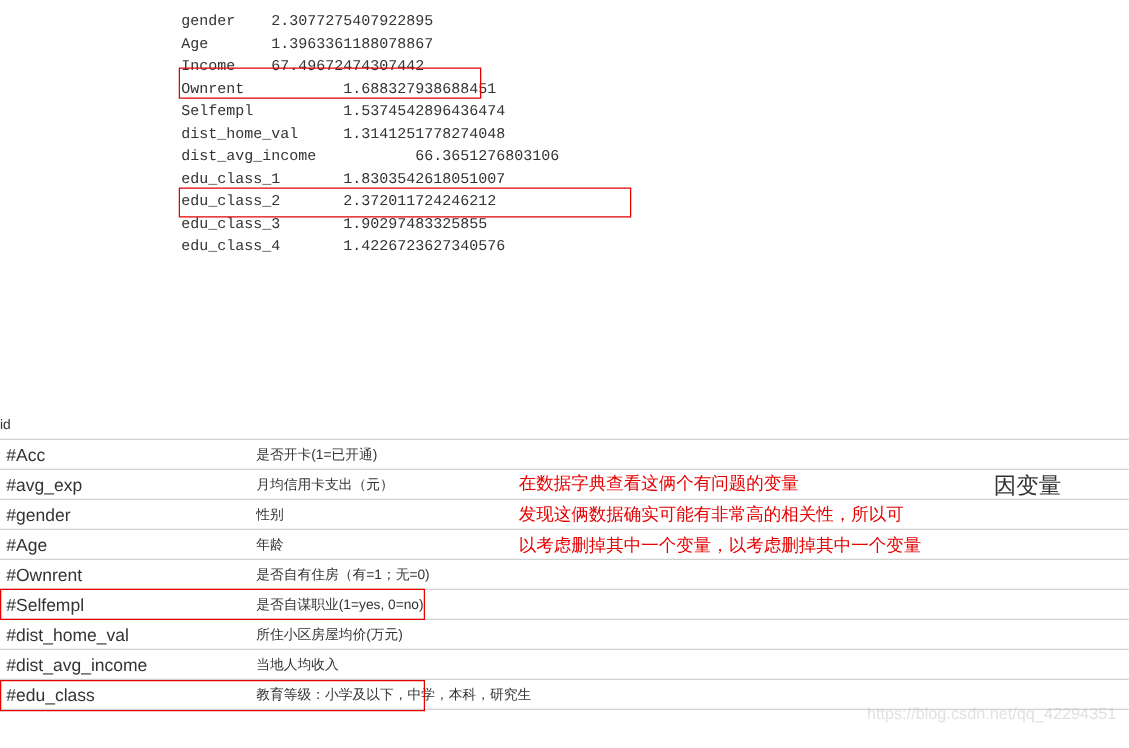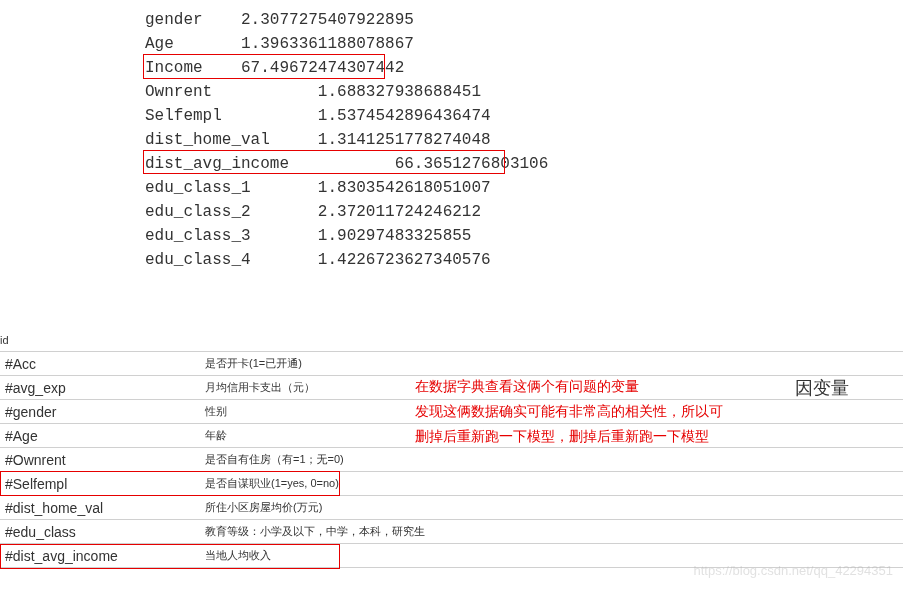--- a/index.html
+++ b/index.html
@@ -7,21 +7,21 @@
       font-family: "Microsoft YaHei", "SimSun", sans-serif;
       font-size: 14px;
       background: #fff;
       width: 903px;
       height: 598px;
       position: relative;
       color: #333;
     }
     .code-block {
       font-family: "Courier New", monospace;
-      font-size: 16px;
+      font-size: 12px;
       color: #333;
       padding: 8px 0 0 145px;
       line-height: 1.5;
     }
     .code-line {
       white-space: pre;
       position: relative;
     }
     .highlight-box {
       position: absolute;
@@ -158,33 +158,33 @@
     <div class="col-left">#Selfempl</div>
     <div class="col-mid">是否自谋职业(1=yes, 0=no)</div>
     <div class="col-right"></div>
   </div>
   <div class="table-row">
     <div class="col-left">#dist_home_val</div>
     <div class="col-mid">所住小区房屋均价(万元)</div>
     <div class="col-right"></div>
   </div>
   <div class="table-row">
-    <div class="col-left">#edu_class</div>
-    <div class="col-mid">教育等级：小学及以下，中学，本科，研究生</div>
+    <div class="col-left">#dist_avg_income</div>
+    <div class="col-mid">当地人均收入</div>
     <div class="col-right"></div>
   </div>
   <div class="table-row">
-    <div class="col-left">#dist_avg_income</div>
-    <div class="col-mid">当地人均收入</div>
+    <div class="col-left">#edu_class</div>
+    <div class="col-mid">教育等级：小学及以下，中学，本科，研究生</div>
     <div class="col-right"></div>
   </div>
 </div>
 
 <div class="table-highlight-1"></div>
 <div class="table-highlight-2"></div>
 
 <div class="red-annotation">
   <div>在数据字典查看这俩个有问题的变量</div>
   <div>发现这俩数据确实可能有非常高的相关性，所以可</div>
-  <div>删掉后重新跑一下模型，删掉后重新跑一下模型</div>
+  <div>以考虑删掉其中一个变量，以考虑删掉其中一个变量</div>
 </div>
 
 <div class="watermark">https://blog.csdn.net/qq_42294351</div>
 
 </body></html>

